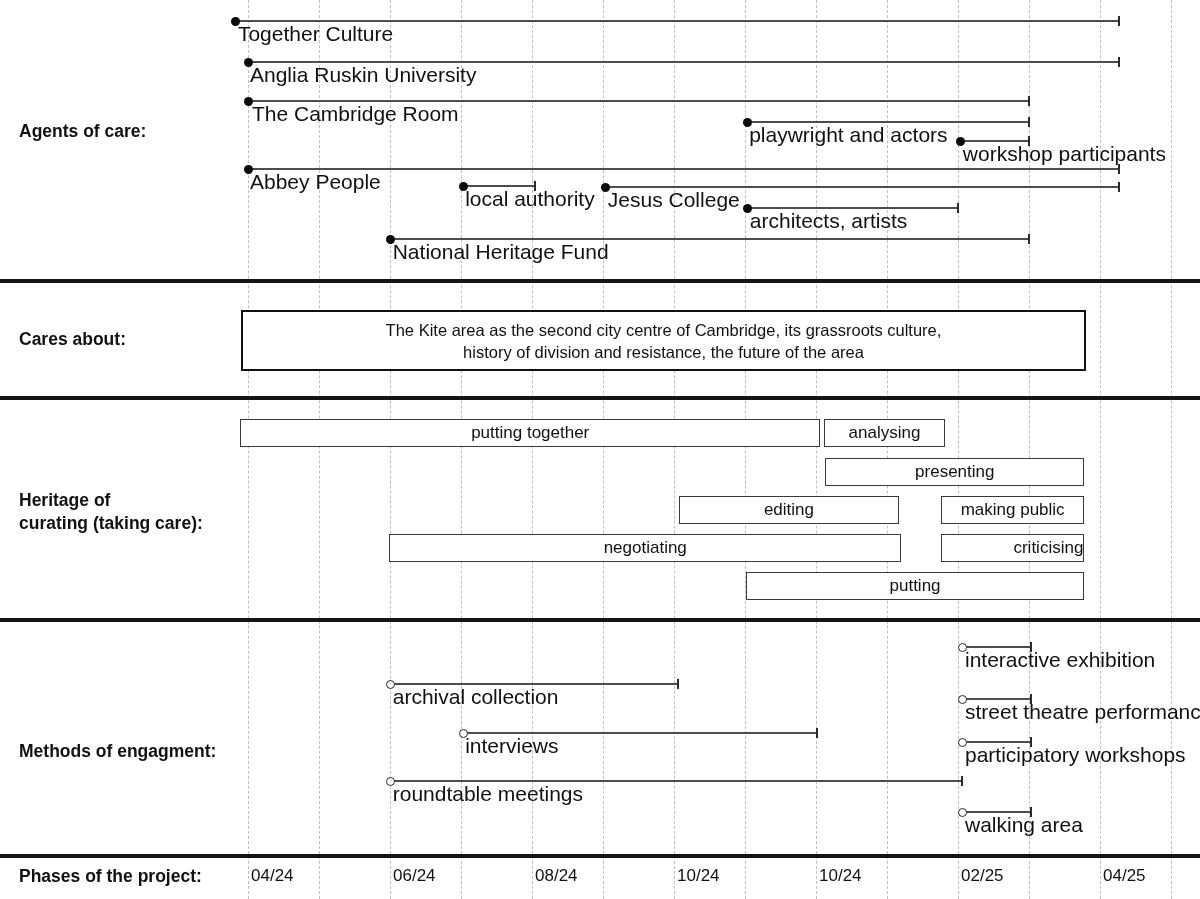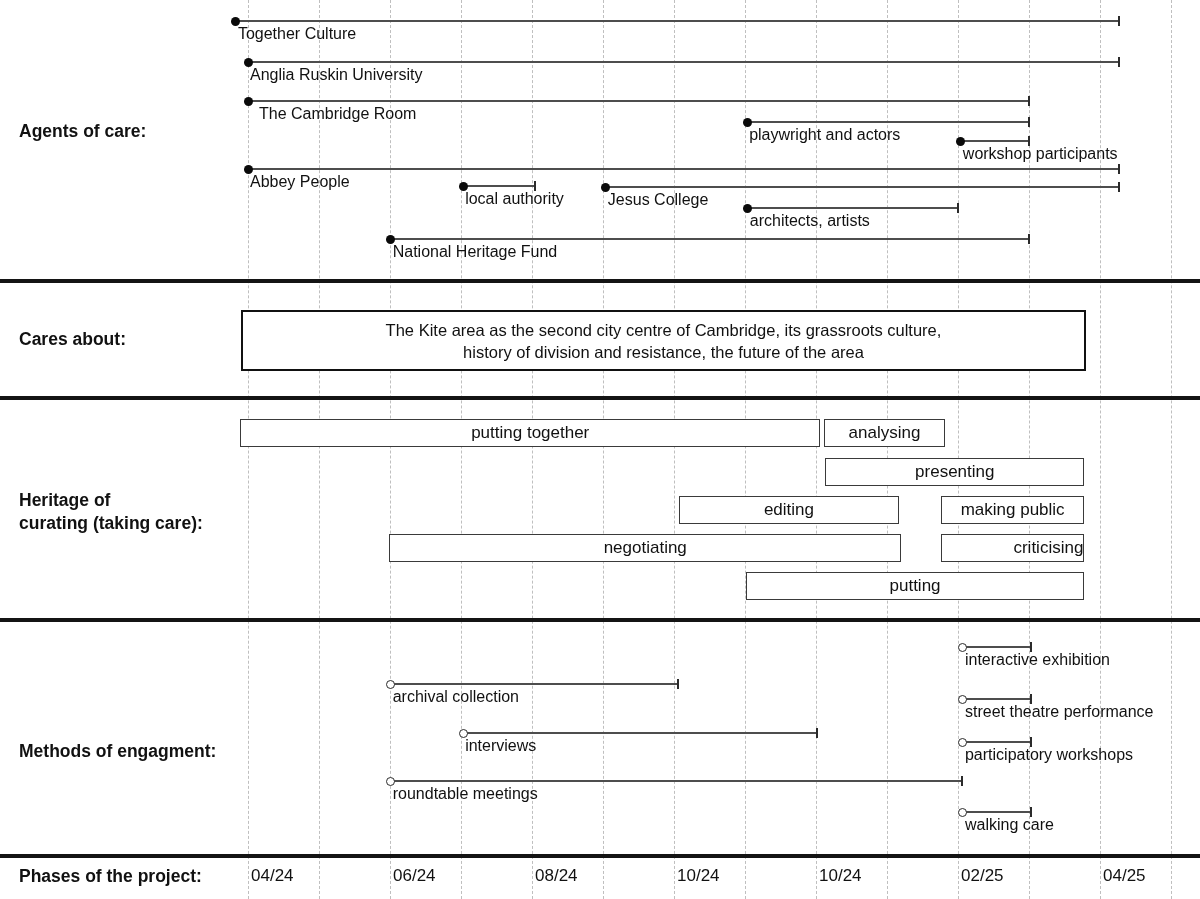--- a/index.html
+++ b/index.html
@@ -10,21 +10,21 @@
   }
   .layer { position:absolute; inset:0; }
   .gridline { position:absolute; top:0; bottom:0; width:0; border-left:1.5px dashed #bfbfbf; }
   .separator { position:absolute; left:0; width:1200px; height:4px; background:#141414; }
   .section-label { position:absolute; font-weight:bold; font-size:17.5px; line-height:23px; white-space:nowrap; }
   .tl-line { position:absolute; height:1.6px; background:#4d4d4d; }
   .tl-tick { position:absolute; width:2px; height:10px; background:#2b2b2b; }
   .tl-dot { position:absolute; width:9px; height:9px; border-radius:50%; background:#0a0a0a; }
   .tl-circle { position:absolute; width:9px; height:9px; border-radius:50%; background:#ffffff;
                border:1.5px solid #2b2b2b; box-sizing:border-box; }
-  .tl-label { position:absolute; font-size:16px; line-height:17px; white-space:nowrap; }
+  .tl-label { position:absolute; font-size:21px; line-height:17px; white-space:nowrap; }
   .action-box { position:absolute; background:#ffffff; border:1.6px solid #3a3a3a; box-sizing:border-box;
                 display:flex; align-items:center; justify-content:center; font-size:17px; }
   .cares-box { position:absolute; background:#ffffff; border:2.5px solid #111111; box-sizing:border-box;
                display:flex; flex-direction:column; align-items:center; justify-content:center;
                text-align:center; font-size:16.5px; line-height:22px; }
   .axis-label { position:absolute; font-size:17px; line-height:19px; white-space:nowrap; }
 </style>
 </head>
 <body>
 
@@ -93,21 +93,21 @@
       <div>
         <div class="tl-line" style="left: 248px; width: 871.17px; top: 61px;"></div>
         <div class="tl-tick" style="left: 1118.17px; top: 57px;"></div>
         <div class="tl-dot" style="left: 243.5px; top: 57.5px;"></div>
         <div class="tl-label" style="left: 250px; top: 66px;">Anglia Ruskin University</div>
       </div>
       <div>
         <div class="tl-line" style="left: 248.71px; width: 780.29px; top: 100px;"></div>
         <div class="tl-tick" style="left: 1028px; top: 96px;"></div>
         <div class="tl-dot" style="left: 244.21px; top: 96.5px;"></div>
-        <div class="tl-label" style="left: 259px; top: 105px;">The Cambridge Room</div>
+        <div class="tl-label" style="left: 252px; top: 105px;">The Cambridge Room</div>
       </div>
       <div>
         <div class="tl-line" style="left: 747.13px; width: 281.87px; top: 121px;"></div>
         <div class="tl-tick" style="left: 1028px; top: 117px;"></div>
         <div class="tl-dot" style="left: 742.63px; top: 117.5px;"></div>
         <div class="tl-label" style="left: 749.13px; top: 126px;">playwright and actors</div>
       </div>
       <div>
         <div class="tl-line" style="left: 960.84px; width: 68.16px; top: 140px;"></div>
         <div class="tl-tick" style="left: 1028px; top: 136px;"></div>
@@ -179,21 +179,21 @@
       <div>
         <div class="tl-line" style="left: 390.71px; width: 570.84px; top: 780px;"></div>
         <div class="tl-tick" style="left: 960.55px; top: 776px;"></div>
         <div class="tl-circle" style="left: 386.21px; top: 776.5px;"></div>
         <div class="tl-label" style="left: 392.71px; top: 785px;">roundtable meetings</div>
       </div>
       <div>
         <div class="tl-line" style="left: 962.97px; width: 68.16px; top: 811px;"></div>
         <div class="tl-tick" style="left: 1030.13px; top: 807px;"></div>
         <div class="tl-circle" style="left: 958.47px; top: 807.5px;"></div>
-        <div class="tl-label" style="left: 964.97px; top: 816px;">walking care</div>
+        <div class="tl-label" style="left: 964.97px; top: 816px;">walking area</div>
       </div>
     </div>
   <div class="layer" id="axis-labels">
       <div class="axis-label" style="left: 251px; top: 866px;">04/24</div>
       <div class="axis-label" style="left: 393px; top: 866px;">06/24</div>
       <div class="axis-label" style="left: 535px; top: 866px;">08/24</div>
       <div class="axis-label" style="left: 677px; top: 866px;">10/24</div>
       <div class="axis-label" style="left: 819px; top: 866px;">10/24</div>
       <div class="axis-label" style="left: 961px; top: 866px;">02/25</div>
       <div class="axis-label" style="left: 1103px; top: 866px;">04/25</div>

